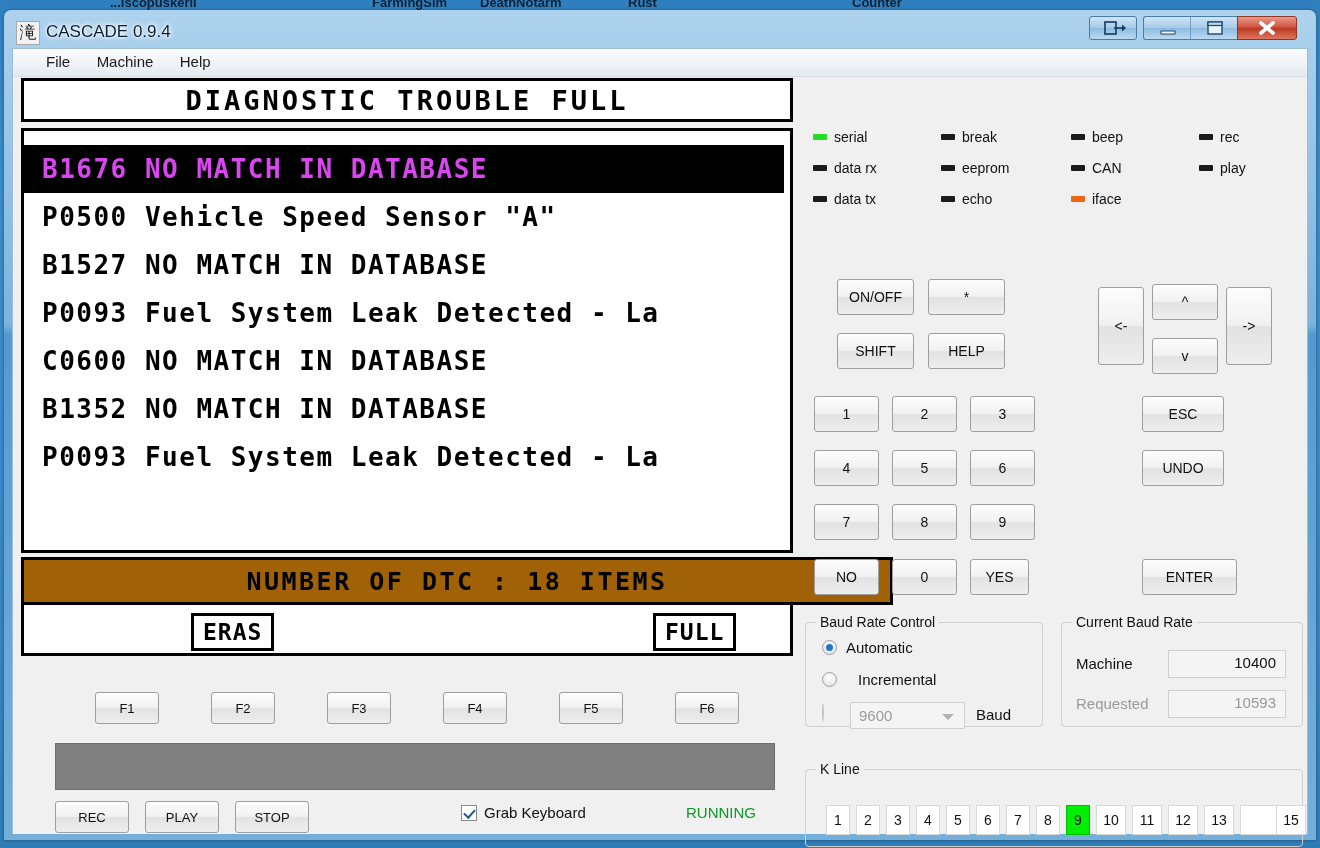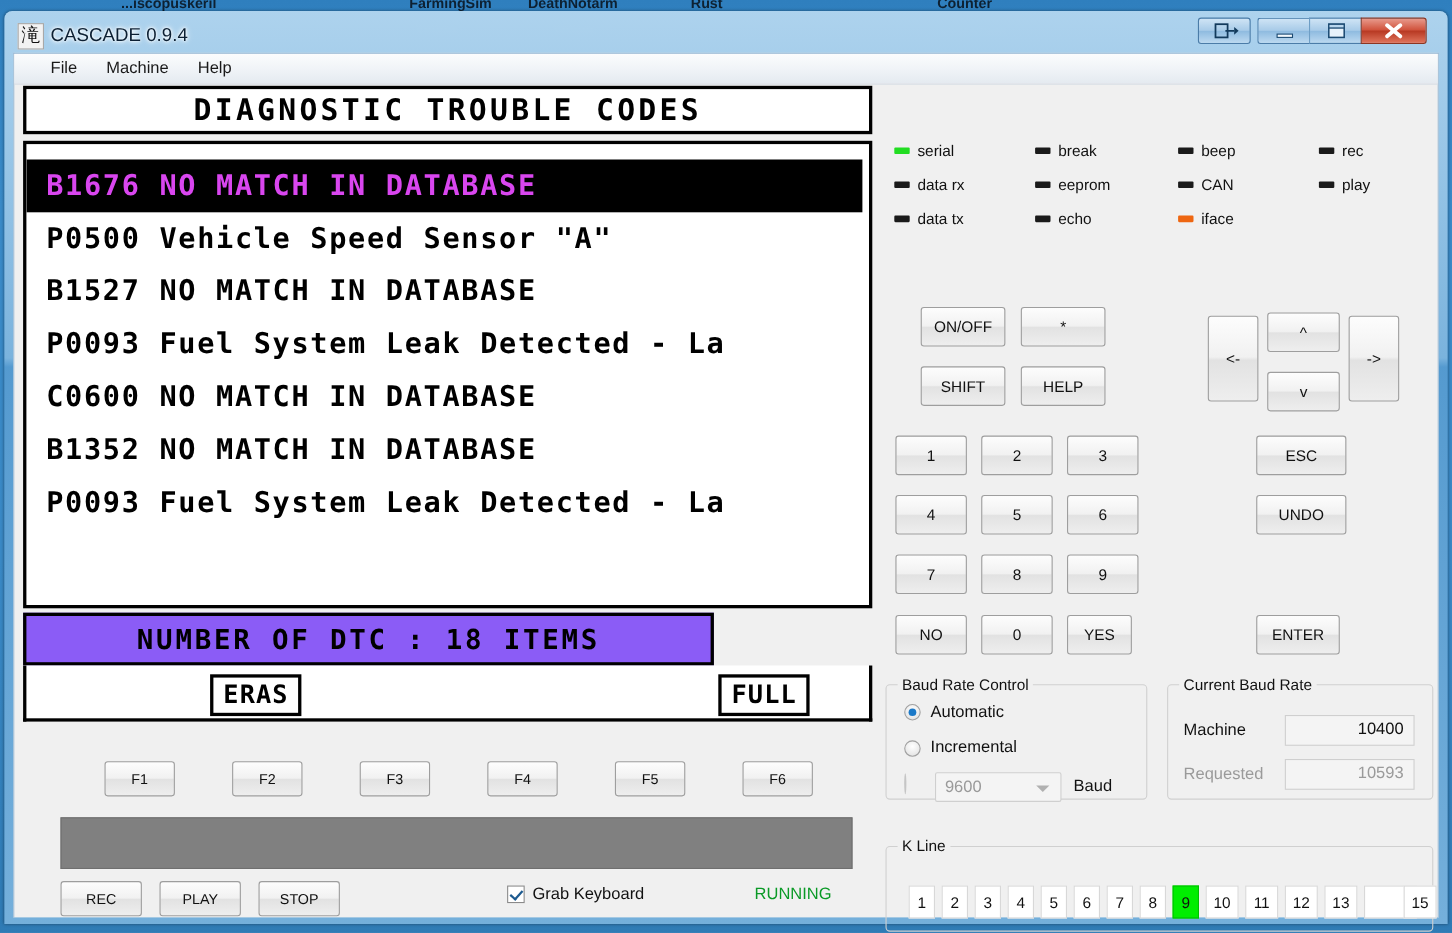--- a/index.html
+++ b/index.html
@@ -105,22 +105,22 @@
     position:absolute;top:50px;left:0;width:772px;height:425px;
     background:#fff;border:3px solid #000;box-sizing:border-box;
     padding:14px 0 0 0;overflow:hidden;
   }
   .dtc-row{
     height:48px;line-height:48px;font-size:26px;letter-spacing:1.5px;
     padding-left:18px;white-space:nowrap;box-sizing:border-box;
   }
   .dtc-row.sel{background:#000;color:#d946ef;margin-right:6px;}
   #lcd-count{
-    position:absolute;top:479px;left:0;width:628px;height:48px;
-    background:#8b5cf6;border:3px solid #000;box-sizing:border-box;
+    position:absolute;top:479px;left:0;width:872px;height:48px;
+    background:#a16207;border:3px solid #000;box-sizing:border-box;
     display:flex;align-items:center;justify-content:center;
   }
   #lcd-count span{font-size:25px;letter-spacing:2.5px;}
   #lcd-soft{
     position:absolute;top:527px;left:0;width:772px;height:51px;
     background:#fff;border:3px solid #000;border-top:none;box-sizing:border-box;
   }
   .softkey{
     position:absolute;top:8px;height:38px;
     border:3px solid #000;background:#fff;box-sizing:border-box;
@@ -286,21 +286,21 @@
   <div id="client">
 
     <div id="menubar">
       <span class="menu-item">File</span>
       <span class="menu-item">Machine</span>
       <span class="menu-item">Help</span>
     </div>
 
     <div id="lcd-area">
       <div id="lcd-title">
-        <span class="lcd-font">DIAGNOSTIC TROUBLE CODES</span>
+        <span class="lcd-font">DIAGNOSTIC TROUBLE FULL</span>
       </div>
 
       <div id="lcd-list">
           <div class="dtc-row lcd-font sel">B1676 NO MATCH IN DATABASE</div>
           <div class="dtc-row lcd-font">P0500 Vehicle Speed Sensor "A"</div>
           <div class="dtc-row lcd-font">B1527 NO MATCH IN DATABASE</div>
           <div class="dtc-row lcd-font">P0093 Fuel System Leak Detected - La</div>
           <div class="dtc-row lcd-font">C0600 NO MATCH IN DATABASE</div>
           <div class="dtc-row lcd-font">B1352 NO MATCH IN DATABASE</div>
           <div class="dtc-row lcd-font">P0093 Fuel System Leak Detected - La</div>
@@ -406,32 +406,32 @@
           <div class="kbtn" style="left: 167px; top: 423px; width: 65px; height: 36px;">9</div>
           <div class="kbtn" style="left: 11px; top: 478px; width: 65px; height: 36px;">NO</div>
           <div class="kbtn" style="left: 89px; top: 478px; width: 65px; height: 36px;">0</div>
           <div class="kbtn" style="left: 167px; top: 478px; width: 59px; height: 36px;">YES</div>
           <div class="kbtn" style="left: 295px; top: 206px; width: 46px; height: 78px;">&lt;-</div>
           <div class="kbtn" style="left: 349px; top: 203px; width: 66px; height: 36px;">^</div>
           <div class="kbtn" style="left: 349px; top: 257px; width: 66px; height: 36px;">v</div>
           <div class="kbtn" style="left: 423px; top: 206px; width: 46px; height: 78px;">-&gt;</div>
           <div class="kbtn" style="left: 339px; top: 315px; width: 82px; height: 36px;">ESC</div>
           <div class="kbtn" style="left: 339px; top: 369px; width: 82px; height: 36px;">UNDO</div>
-          <div class="kbtn" style="left: 339px; top: 478px; width: 76px; height: 36px;">ENTER</div>
+          <div class="kbtn" style="left: 339px; top: 478px; width: 95px; height: 36px;">ENTER</div>
         </div>
 
       <div class="group" style="left:2px;top:541px;width:238px;height:105px;">
         <div class="group-title">Baud Rate Control</div>
 
         <div style="position:absolute;left:16px;top:16px;display:flex;align-items:center;">
           <span class="radio on"></span>
           <span class="rlabel">Automatic</span>
         </div>
 
-        <div style="position:absolute;left:16px;top:48px;display:flex;align-items:flex-end;">
+        <div style="position:absolute;left:16px;top:48px;display:flex;align-items:center;gap:12px;">
           <span class="radio"></span>
           <span class="rlabel">Incremental</span>
         </div>
 
         <div style="position:absolute;left:16px;top:81px;">
           <span class="radio dis"></span>
         </div>
 
         <div id="baudsel">
           <span class="val">9600</span>

